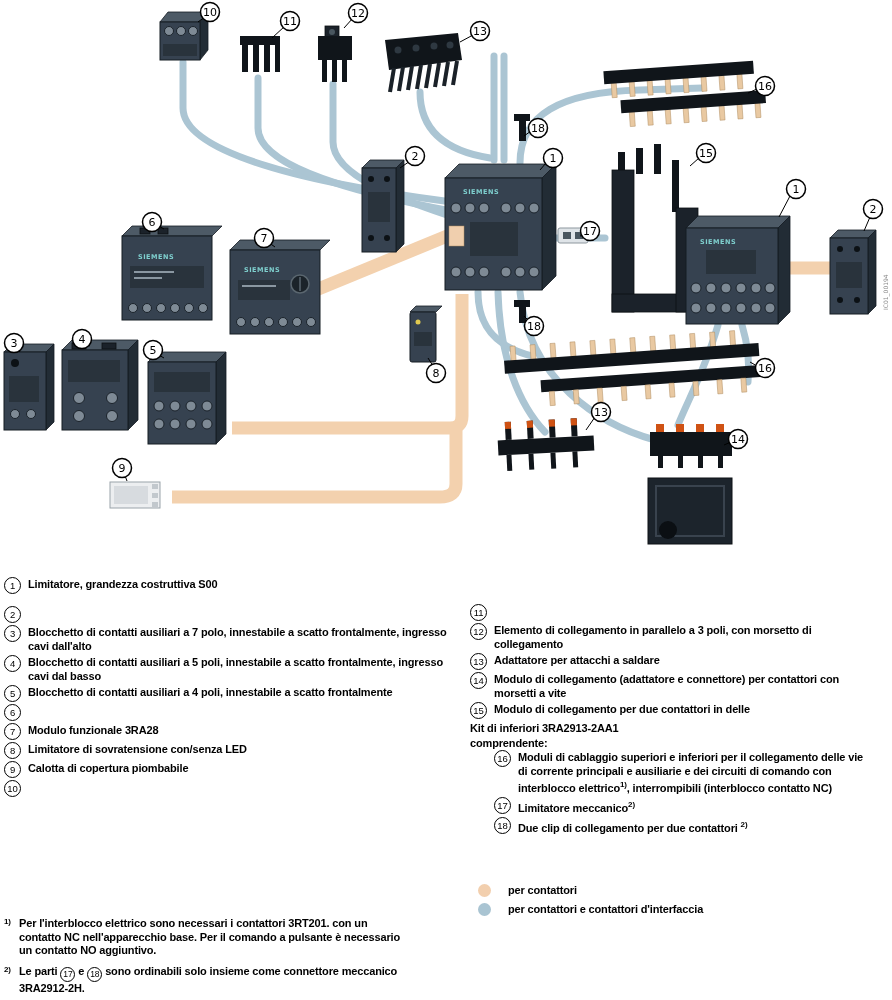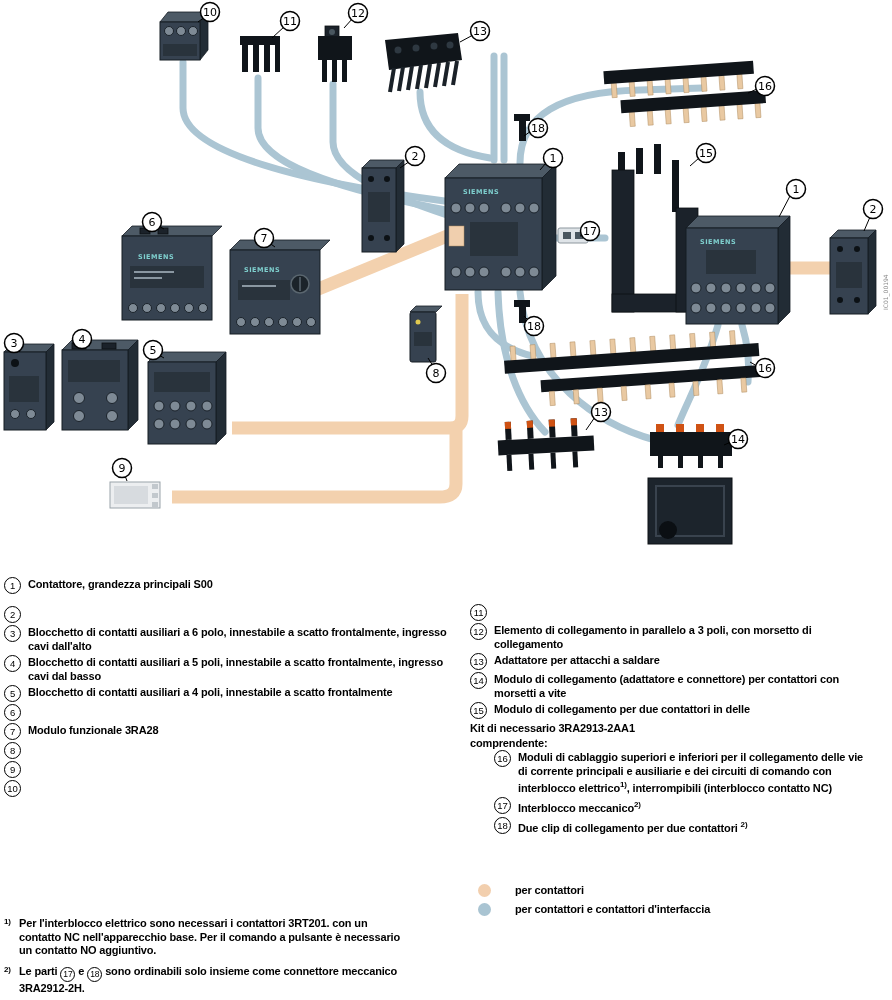--- a/index.html
+++ b/index.html
@@ -38,21 +38,21 @@
           display:flex; align-items:center; justify-content:center;
           font-size:9.5px; font-weight:400; line-height:1; margin-top:-1px; background:#fff; }
   .ltext { flex:1 1 auto; }
   .kit-title, .kit-sub { margin-bottom:1px; }
   .kit-item { margin-left:24px; }
   sup.fsup { font-size:8px; font-weight:bold; }
 
   
   .color-key { position:absolute; left:478px; top:884px; font-size:11px; font-weight:bold;
                line-height:13.5px; letter-spacing:-0.15px; }
-  .crow { display:flex; gap:24px; margin-bottom:5px; }
+  .crow { display:flex; gap:17px; margin-bottom:5px; }
   .cdot { width:13px; height:13px; border-radius:50%; flex:0 0 auto; }
 
   
   .footnotes { position:absolute; left:4px; top:917px; width:408px; font-size:11px; font-weight:bold;
                line-height:13.5px; letter-spacing:-0.15px; }
   .frow { display:flex; gap:3px; margin-bottom:7px; }
   .fmark { flex:0 0 12px; font-size:8px; position:relative; top:-2px; }
   .ftext { flex:1 1 auto; }
   .cnum-inline { display:inline-flex; width:13px; height:13px; border:1.2px solid #000; border-radius:50%;
                  align-items:center; justify-content:center; font-size:8.5px; font-weight:400;
@@ -504,49 +504,51 @@
       <g class="callout">
           <circle cx="738" cy="439" r="9.5"></circle>
           <text x="738" y="443">14</text>
         </g>
     </g>
   </svg>
 
   <div class="legend-col col-left">
     <div class="lrow">
       <span class="cnum">1</span>
-      <span class="ltext">Contattore, grandezza principali S00</span>
+      <span class="ltext">Limitatore, grandezza costruttiva S00</span>
     </div>
     <div class="lrow mt">
       <span class="cnum">2</span>
     </div>
     <div class="lrow">
       <span class="cnum">3</span>
-      <span class="ltext">Blocchetto di contatti ausiliari a 6 polo, innestabile a scatto frontalmente, ingresso cavi dall'alto</span>
+      <span class="ltext">Blocchetto di contatti ausiliari a 7 polo, innestabile a scatto frontalmente, ingresso cavi dall'alto</span>
     </div>
     <div class="lrow">
       <span class="cnum">4</span>
       <span class="ltext">Blocchetto di contatti ausiliari a 5 poli, innestabile a scatto frontalmente, ingresso cavi dal basso</span>
     </div>
     <div class="lrow">
       <span class="cnum">5</span>
       <span class="ltext">Blocchetto di contatti ausiliari a 4 poli, innestabile a scatto frontalmente</span>
     </div>
     <div class="lrow">
       <span class="cnum">6</span>
     </div>
     <div class="lrow">
       <span class="cnum">7</span>
       <span class="ltext">Modulo funzionale 3RA28</span>
     </div>
     <div class="lrow">
       <span class="cnum">8</span>
+      <span class="ltext">Limitatore di sovratensione con/senza LED</span>
     </div>
     <div class="lrow">
       <span class="cnum">9</span>
+      <span class="ltext">Calotta di copertura piombabile</span>
     </div>
     <div class="lrow">
       <span class="cnum">10</span>
     </div>
   </div>
 
   <div class="legend-col col-right">
     <div class="lrow">
       <span class="cnum">11</span>
     </div>
@@ -560,30 +562,30 @@
     </div>
     <div class="lrow">
       <span class="cnum">14</span>
       <span class="ltext">Modulo di collegamento (adattatore e connettore) per contattori con morsetti a vite</span>
     </div>
     <div class="lrow">
       <span class="cnum">15</span>
       <span class="ltext">Modulo di collegamento per due contattori in delle</span>
     </div>
 
-    <div class="kit-title">Kit di necessario 3RA2913-2AA1</div>
+    <div class="kit-title">Kit di inferiori 3RA2913-2AA1</div>
     <div class="kit-sub">comprendente:</div>
 
     <div class="lrow kit-item">
       <span class="cnum">16</span>
       <span class="ltext"><span>Moduli di cablaggio superiori e inferiori per il collegamento delle vie di corrente principali e ausiliarie e dei circuiti di comando con interblocco elettrico</span><sup class="fsup">1)</sup><span>, interrompibili (interblocco contatto NC)</span></span>
     </div>
     <div class="lrow kit-item">
       <span class="cnum">17</span>
-      <span class="ltext"><span>Interblocco meccanico</span><sup class="fsup">2)</sup></span>
+      <span class="ltext"><span>Limitatore meccanico</span><sup class="fsup">2)</sup></span>
     </div>
     <div class="lrow kit-item">
       <span class="cnum">18</span>
       <span class="ltext"><span>Due clip di collegamento per due contattori</span> <sup class="fsup">2)</sup></span>
     </div>
   </div>
 
   <div class="color-key">
     <div class="crow">
       <span class="cdot" style="background: rgb(242, 207, 174);"></span>

